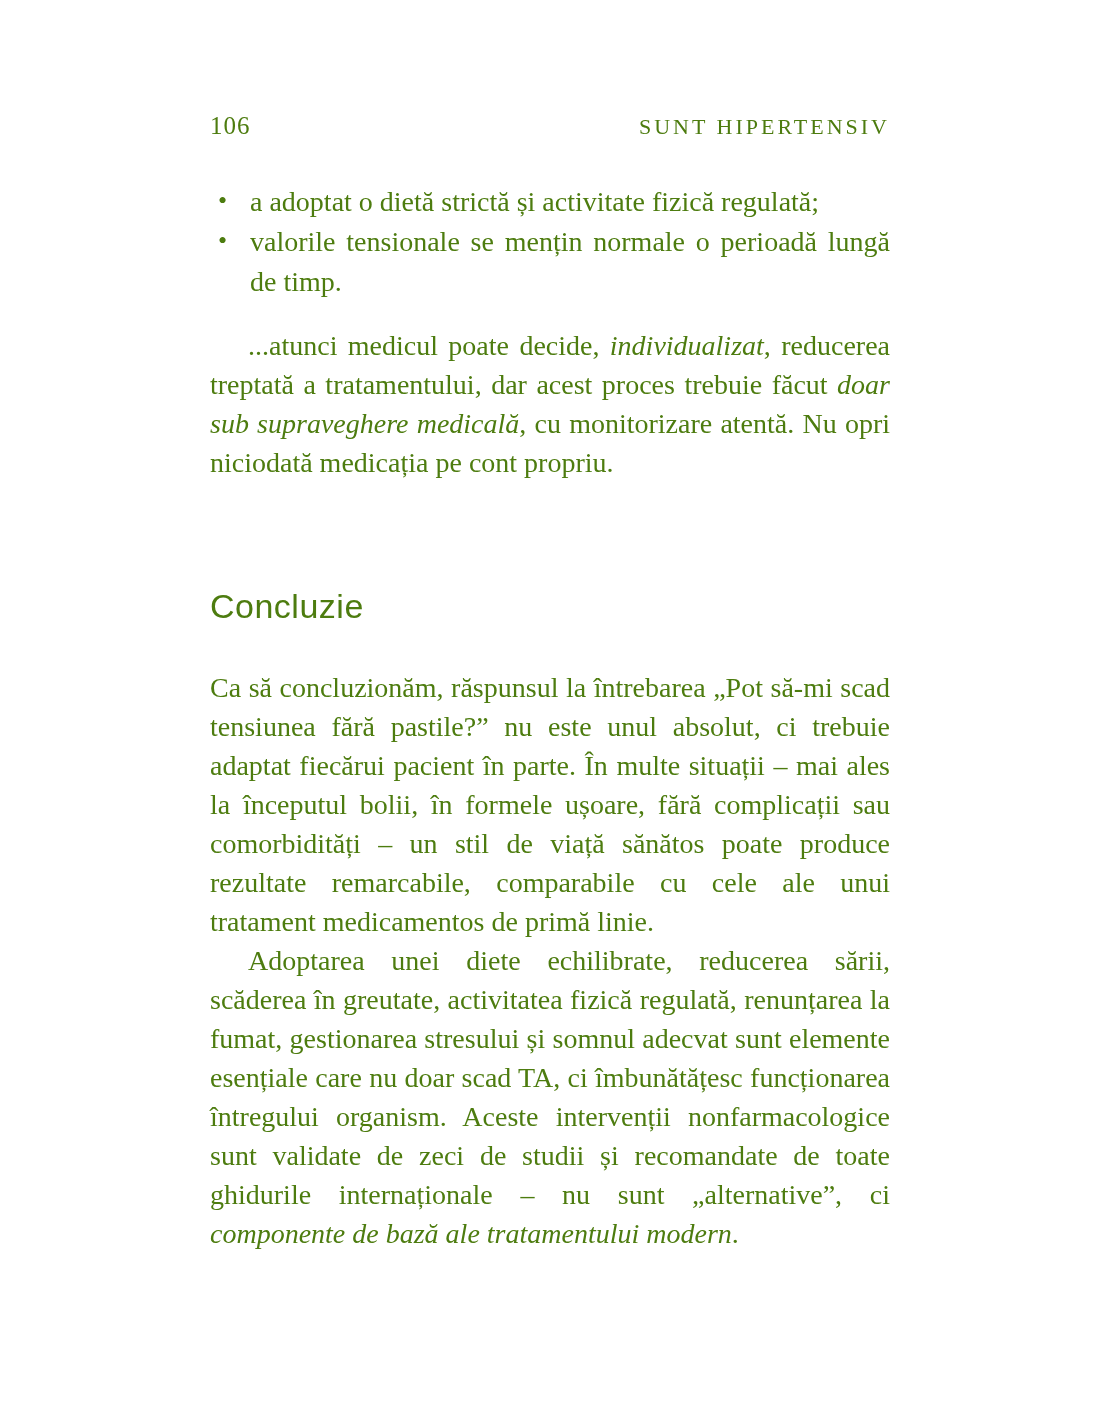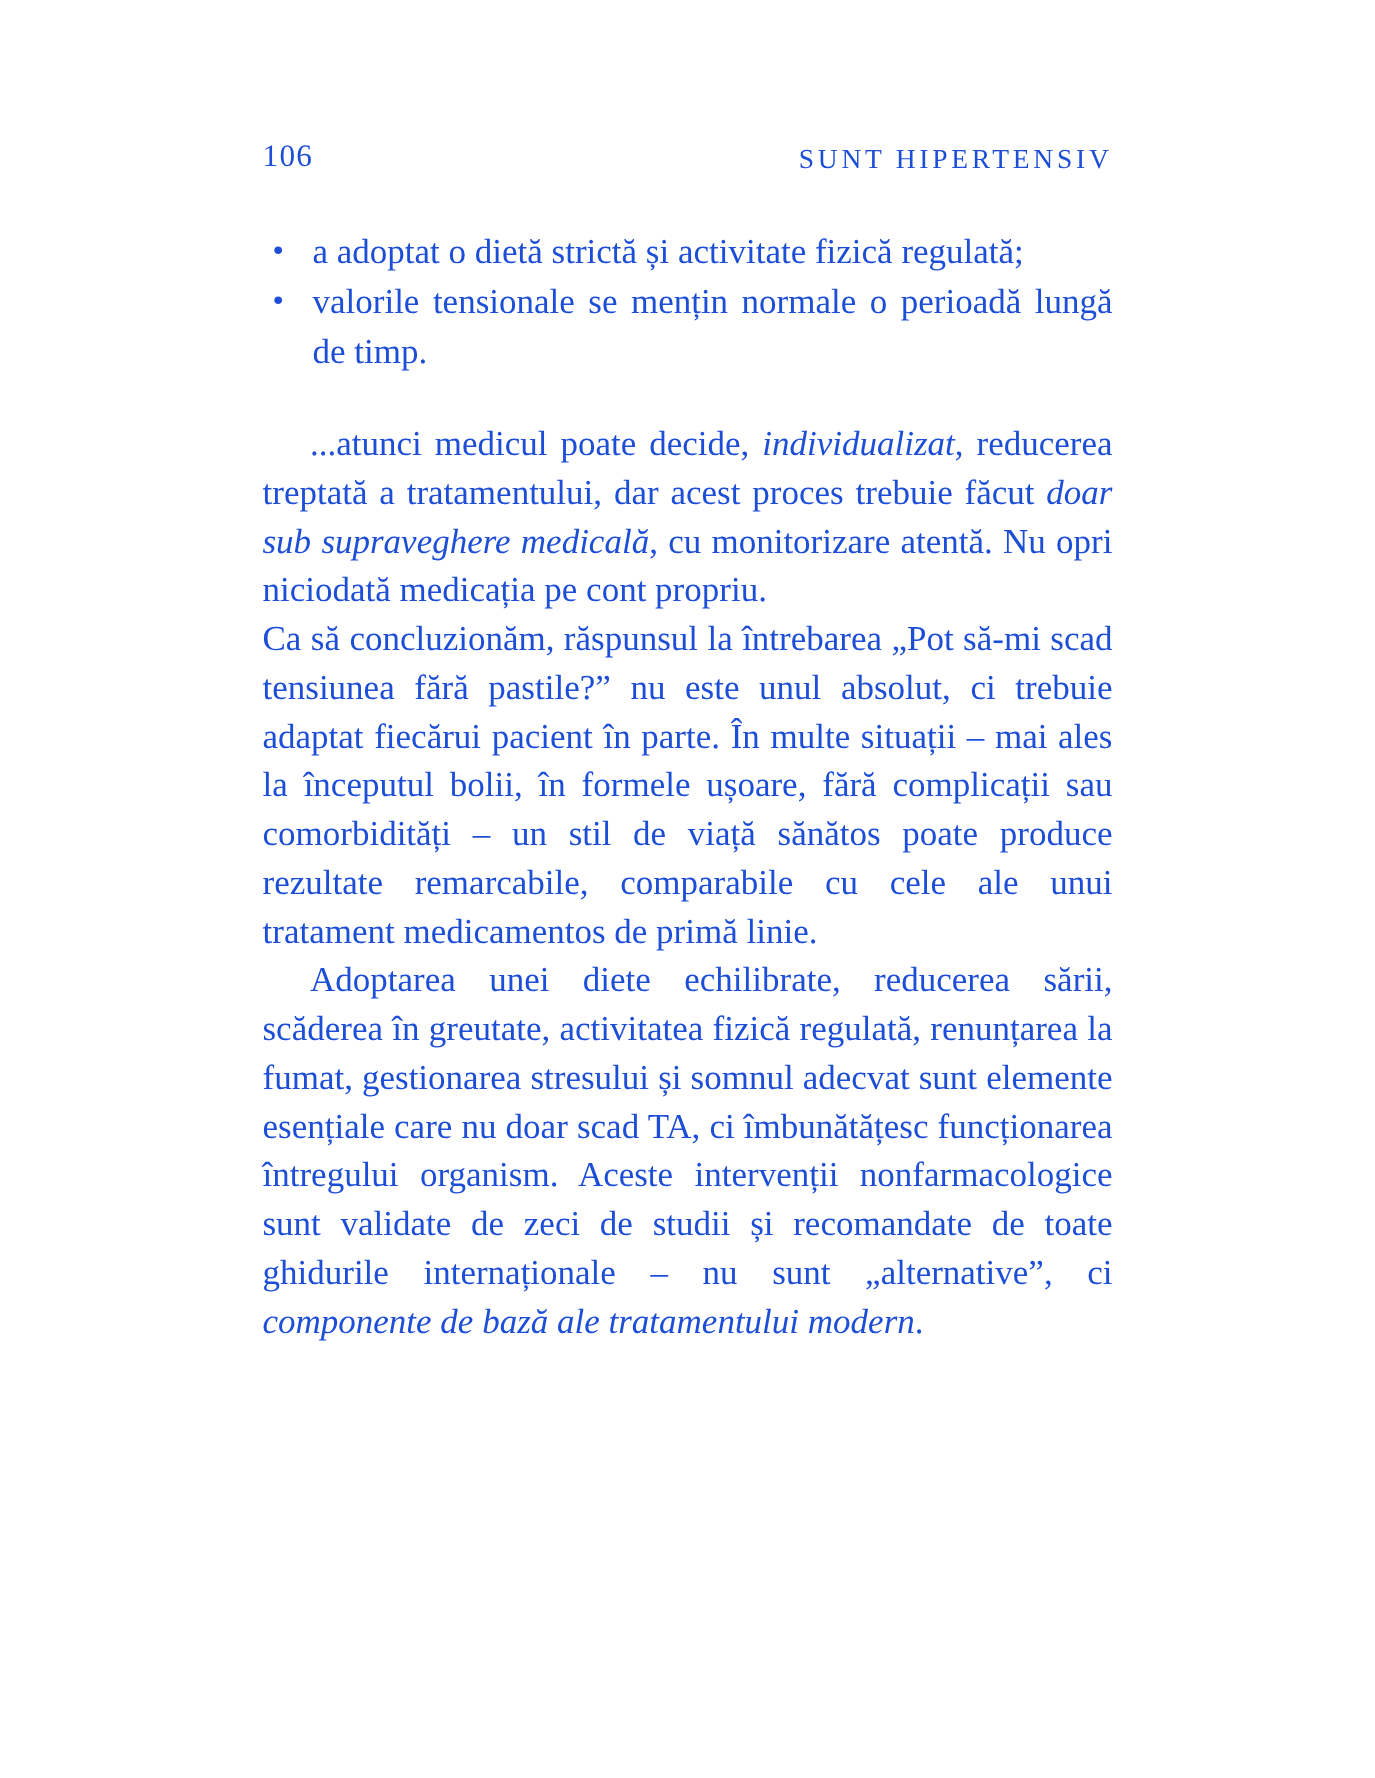--- a/index.html
+++ b/index.html
@@ -5,21 +5,21 @@
   html, body {
     margin: 0;
     padding: 0;
     background: #ffffff;
   }
   .page {
     position: relative;
     width: 1100px;
     height: 1422px;
     background: #ffffff;
-    color: #1d4ed8;
+    color: #4d7c0f;
     font-family: "Liberation Serif", serif;
     box-sizing: border-box;
     padding: 112px 210px 0 210px;
     overflow: hidden;
   }
   .running-header {
     position: relative;
     height: 30px;
     margin-bottom: 26px;
   }
@@ -61,21 +61,21 @@
     margin: 0;
     font-size: 28px;
     line-height: 39px;
     text-align: justify;
     text-justify: inter-word;
   }
   .para em {
     font-style: italic;
   }
   .para-medical {
-    margin-top: 34px;
+    margin-top: 24px;
   }
   .indent {
     text-indent: 38px;
   }
   .section-heading {
     font-family: "Liberation Sans", sans-serif;
     font-weight: 400;
     font-size: 34px;
     line-height: 40px;
     letter-spacing: 0.5px;
@@ -98,18 +98,19 @@
       <span>a adoptat o dietă strictă și activitate fizică regulată;</span>
     </li>
     <li>
       <span class="marker">•</span>
       <span>valorile tensionale se mențin normale o perioadă lungă de timp.</span>
     </li>
   </ul>
 
   <p class="para para-medical indent"><span>...atunci medicul poate decide, </span><em>individualizat</em><span>, reducerea treptată a tratamentului, dar acest proces trebuie făcut </span><em>doar sub supraveghere medicală</em><span>, cu monitorizare atentă. Nu opri niciodată medicația pe cont propriu.</span></p>
 
+  <h2 class="section-heading">Concluzie</h2>
 
   <p class="para">Ca să concluzionăm, răspunsul la întrebarea „Pot să-mi scad tensiunea fără pastile?” nu este unul absolut, ci trebuie adaptat fiecărui pacient în parte. În multe situații – mai ales la începutul bolii, în formele ușoare, fără complicații sau comorbidități – un stil de viață sănătos poate produce rezultate remarcabile, comparabile cu cele ale unui tratament medicamentos de primă linie.</p>
 
   <p class="para indent"><span>Adoptarea unei diete echilibrate, reducerea sării, scăderea în greutate, activitatea fizică regulată, renunțarea la fumat, gestionarea stresului și somnul adecvat sunt elemente esențiale care nu doar scad TA, ci îmbunătățesc funcționarea întregului organism. Aceste intervenții nonfarmacologice sunt validate de zeci de studii și recomandate de toate ghidurile internaționale – nu sunt „alternative”, ci </span><em>componente de bază ale tratamentului modern</em><span>.</span></p>
 
 </div>
 
 </body></html>

